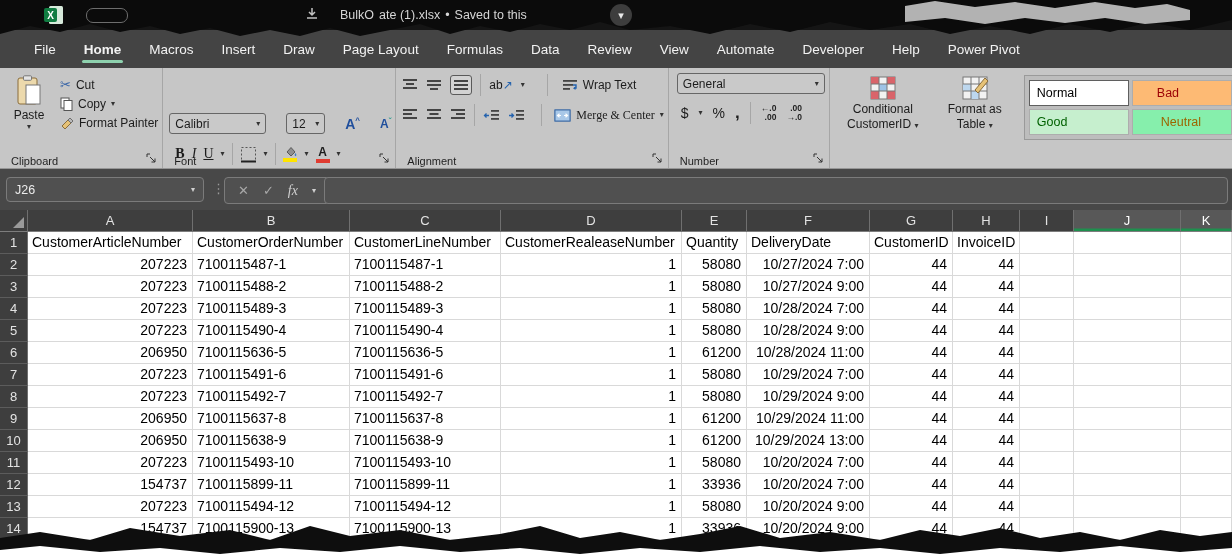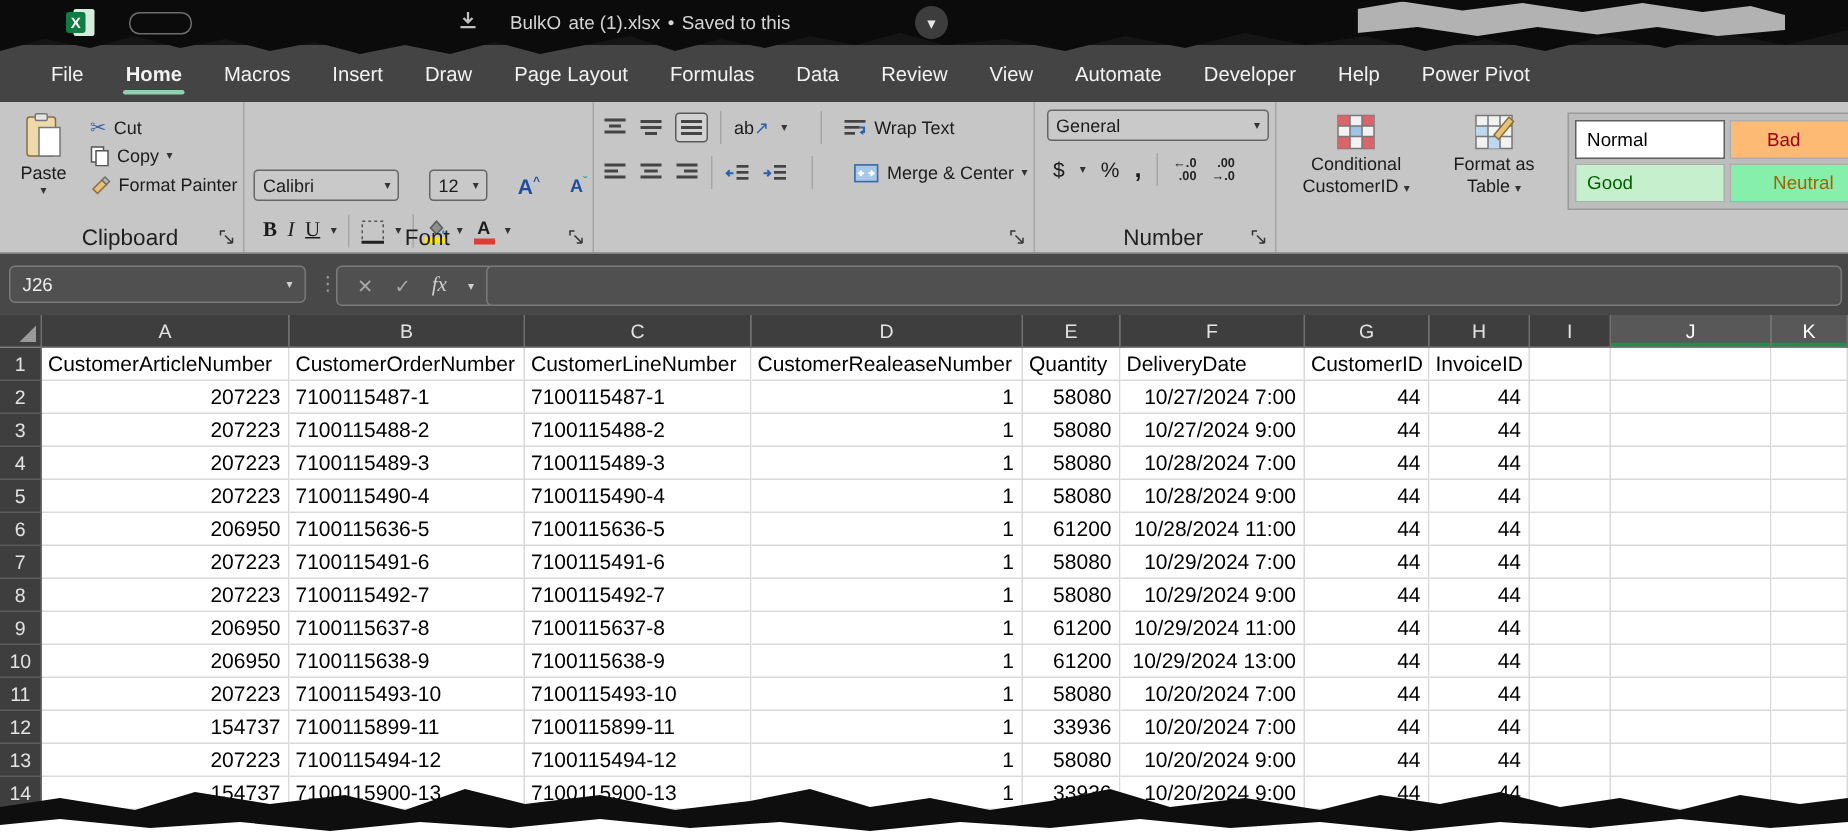--- a/index.html
+++ b/index.html
@@ -26,21 +26,21 @@
           display:flex;align-items:flex-end;padding-left:20px;box-sizing:border-box;gap:0;}
   .tab{color:#f2f2f2;font-size:13.5px;padding:0 14px 11px 14px;position:relative;white-space:nowrap;}
   .tab.active{font-weight:700;}
   .tab.active::after{content:"";position:absolute;left:12px;right:12px;bottom:5px;height:3px;
                      border-radius:2px;background:#8ed1ae;}
 
   
   .ribbon{position:absolute;left:0;top:68px;width:1232px;height:101px;background:#c6c6c6;
           border-bottom:1px solid #969696;display:flex;box-sizing:border-box;color:#1c1c1c;}
   .rgroup{position:relative;border-right:1px solid #a6a6a6;box-sizing:border-box;padding:5px 4px 16px 6px;}
-  .grp-label{position:absolute;bottom:1px;left:11px;right:0;text-align:center;font-size:15px;color:#1f1f1f;}
+  .grp-label{position:absolute;bottom:1px;left:11px;right:0;font-size:11px;color:#1f1f1f;}
   .launcher{position:absolute;bottom:3px;right:4px;width:12px;height:12px;}
   .g-clipboard{width:182px;display:flex;gap:8px;}
   .paste-btn{width:46px;display:flex;flex-direction:column;align-items:center;font-size:12px;gap:1px;padding-top:2px;}
   .clip-col{display:flex;flex-direction:column;justify-content:flex-start;gap:5px;padding-top:4px;font-size:12px;}
   .small-cmd{display:flex;align-items:center;gap:5px;white-space:nowrap;}
   .chev{font-size:8px;color:#333;line-height:1;}
   .chev-lt{font-size:8px;color:#d0d0d0;line-height:1;}
 
   .g-font{width:233px;}
   .font-row1{display:flex;align-items:center;gap:20px;margin-top:40px;}
@@ -302,30 +302,31 @@
             <rect x="8" y="9" width="8" height="1.8" fill="#444"></rect>
           <path d="M6 6.5 l-4.5 0 M3.5 4.5 l-2 2 2 2" stroke="#2563ae" stroke-width="1.3" fill="none"></path>
         </svg>
         <svg width="17" height="13" viewBox="0 0 17 13">
           <rect x="8" y="1" width="8" height="1.8" fill="#444"></rect>
             <rect x="8" y="5" width="8" height="1.8" fill="#444"></rect>
             <rect x="8" y="9" width="8" height="1.8" fill="#444"></rect>
           <path d="M1 6.5 l4.5 0 M3.5 4.5 l2 2 -2 2" stroke="#2563ae" stroke-width="1.3" fill="none"></path>
         </svg>
         <span class="vline" style="margin-left:8px;"></span>
-        <span class="small-cmd" style="margin-left:19px;">
+        <span class="small-cmd" style="margin-left:4px;font-family:Liberation Serif, serif;">
           <svg width="17" height="13" viewBox="0 0 17 13">
             <rect x="1" y="1" width="15" height="11" fill="#aecbея" stroke="#3f6ca6"></rect>
             <rect x="1" y="1" width="15" height="11" fill="#a9c8e8" stroke="#3f6ca6"></rect>
             <path d="M4 6.5 l3 0 M5.5 4.8 l-2 1.7 2 1.7 M13 6.5 l-3 0 M11.5 4.8 l2 1.7 -2 1.7" stroke="#ffffff" stroke-width="1.2" fill="none"></path>
           </svg>
           <span class="wrap-lbl">Merge &amp; Center</span>
           <span class="chev">▾</span>
         </span>
       </div>
+      <div class="grp-label">Alignment</div>
       <div class="launcher">
         <svg width="11" height="11" viewBox="0 0 11 11">
             <path d="M1 4 V1 H4 M4 4 L9 9 M9 9 V5.5 M9 9 H5.5" stroke="#333" fill="none"></path>
           </svg>
       </div>
     </div>
 
     <div class="rgroup g-number">
       <div class="combo num-combo">
         <span>General</span>

